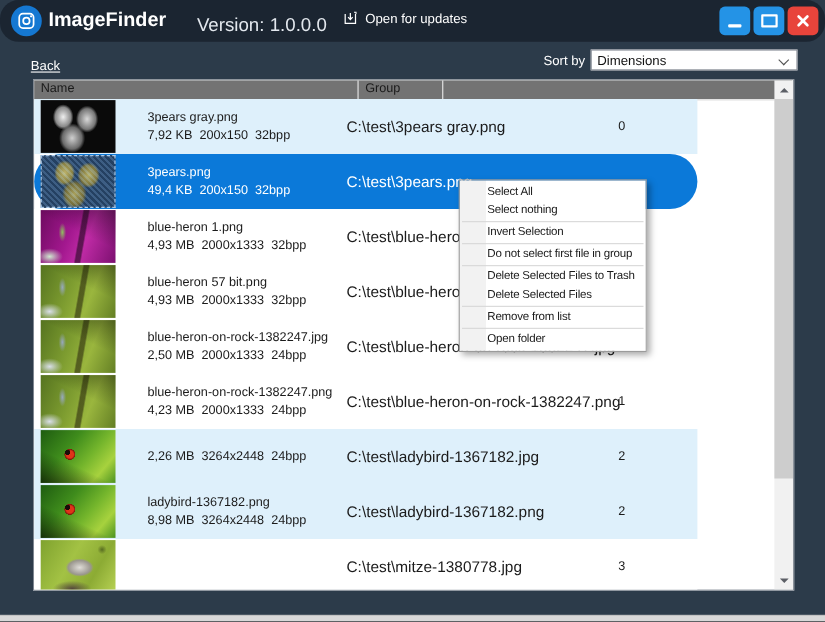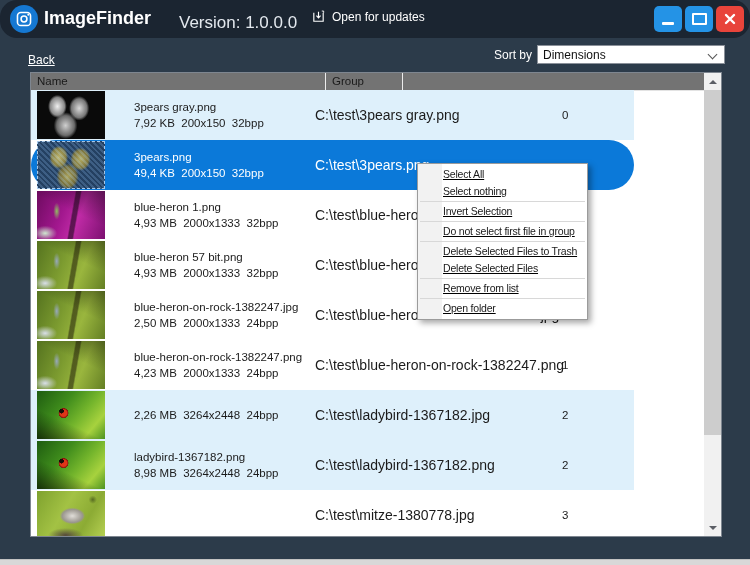--- a/index.html
+++ b/index.html
@@ -90,21 +90,21 @@
   .scrollbar{position:absolute;right:0;top:0;width:17px;height:100%;background:#f1f1f1;}
   .sb-arrow{position:absolute;left:0;width:17px;height:17px;display:flex;align-items:center;justify-content:center;cursor:pointer;}
   .sb-arrow.up{top:0;}.sb-arrow.down{bottom:0;}
   .tri-up{width:0;height:0;border-left:4px solid transparent;border-right:4px solid transparent;border-bottom:4px solid #5c5f66;}
   .tri-down{width:0;height:0;border-left:4px solid transparent;border-right:4px solid transparent;border-top:4px solid #5c5f66;}
   .sb-thumb{position:absolute;left:0;top:17px;width:17px;height:345px;background:#cdcdcd;cursor:grab;}
 
   
   .context-menu{position:absolute;left:417px;top:163px;width:171px;box-sizing:border-box;
     background:linear-gradient(to right,#f2f2f2 0,#f2f2f2 24px,#fff 24px);
-    border:1px solid #9b9b9b;box-shadow:3px 3px 6px rgba(0,0,0,.35);padding:2px 0;z-index:10;text-decoration:underline;}
+    border:1px solid #9b9b9b;box-shadow:3px 3px 6px rgba(0,0,0,.35);padding:2px 0;z-index:10;}
   .menu-item{height:17px;line-height:17px;padding-left:25px;font-size:10.5px;letter-spacing:-0.2px;
              color:#1a1a1a;cursor:pointer;white-space:nowrap;}
   .menu-sep{height:1px;background:#d8d8d8;margin:1px 2px;}
 
   .bottom-strip{position:absolute;left:0;top:559px;width:750px;height:6px;background:#d8d8d8;border-top:1px solid #c2c2c2;box-sizing:border-box;}
 </style>
 </head>
 <body>
 
 <div class="screen">

